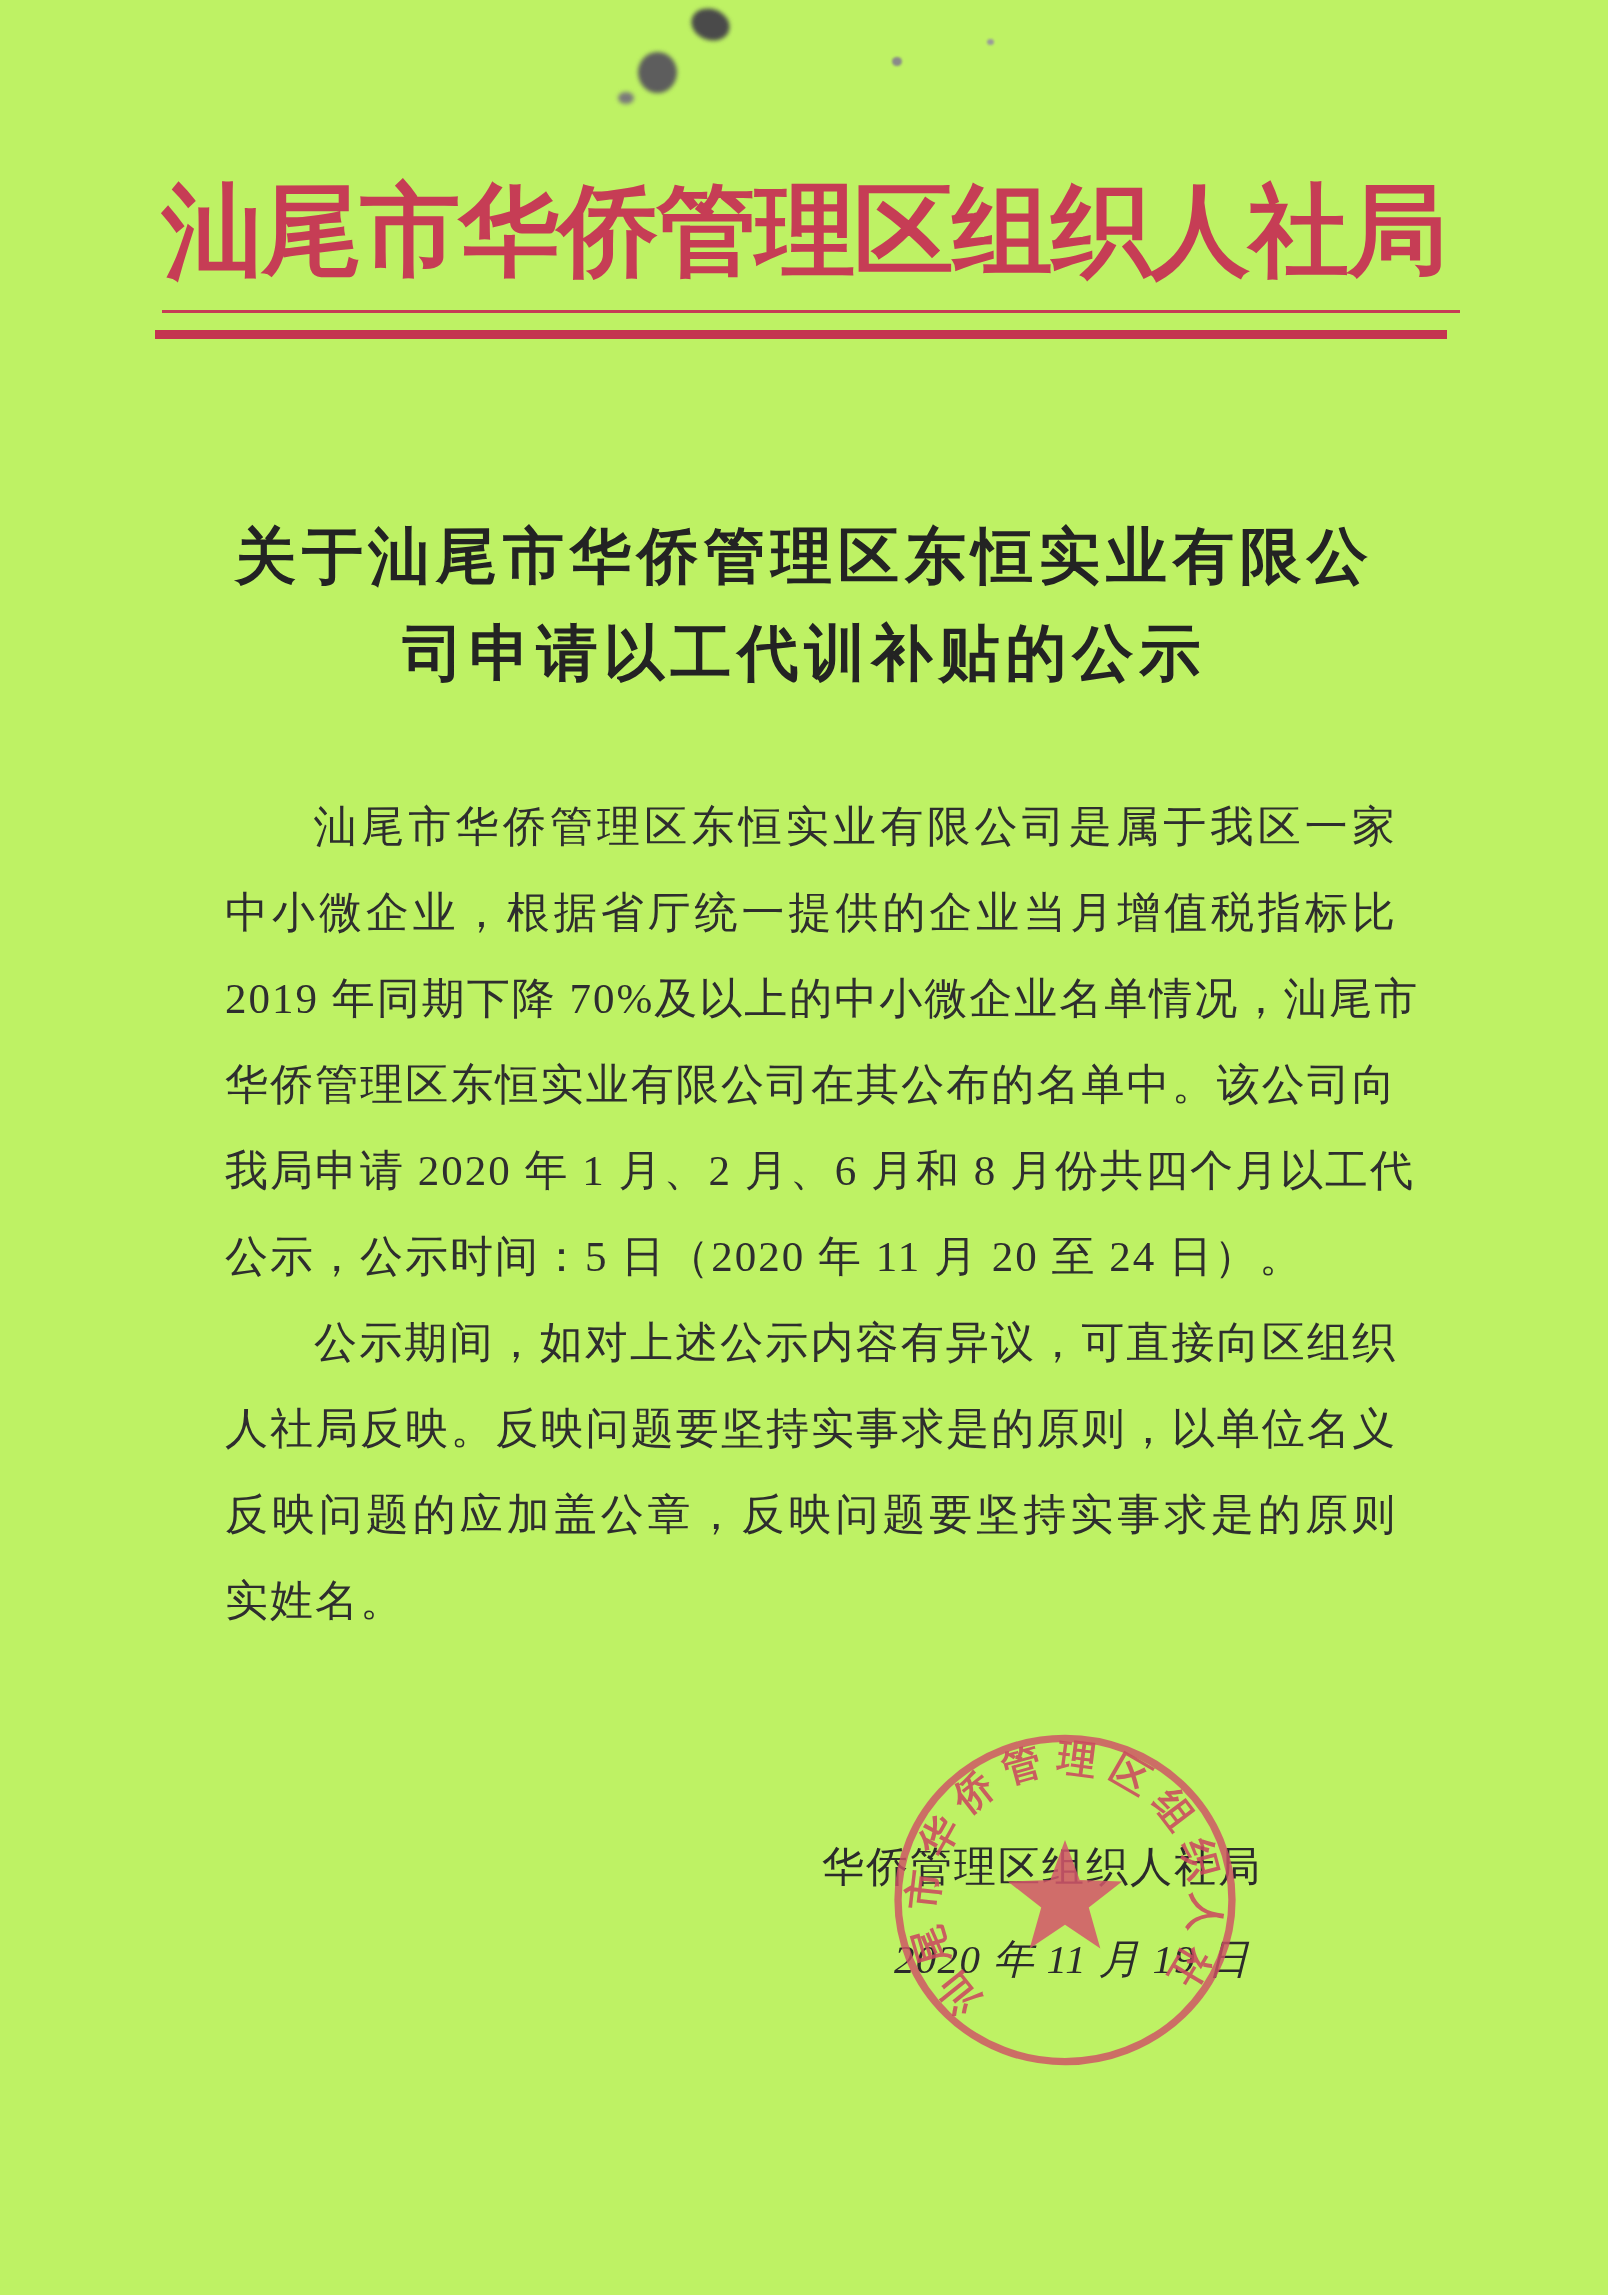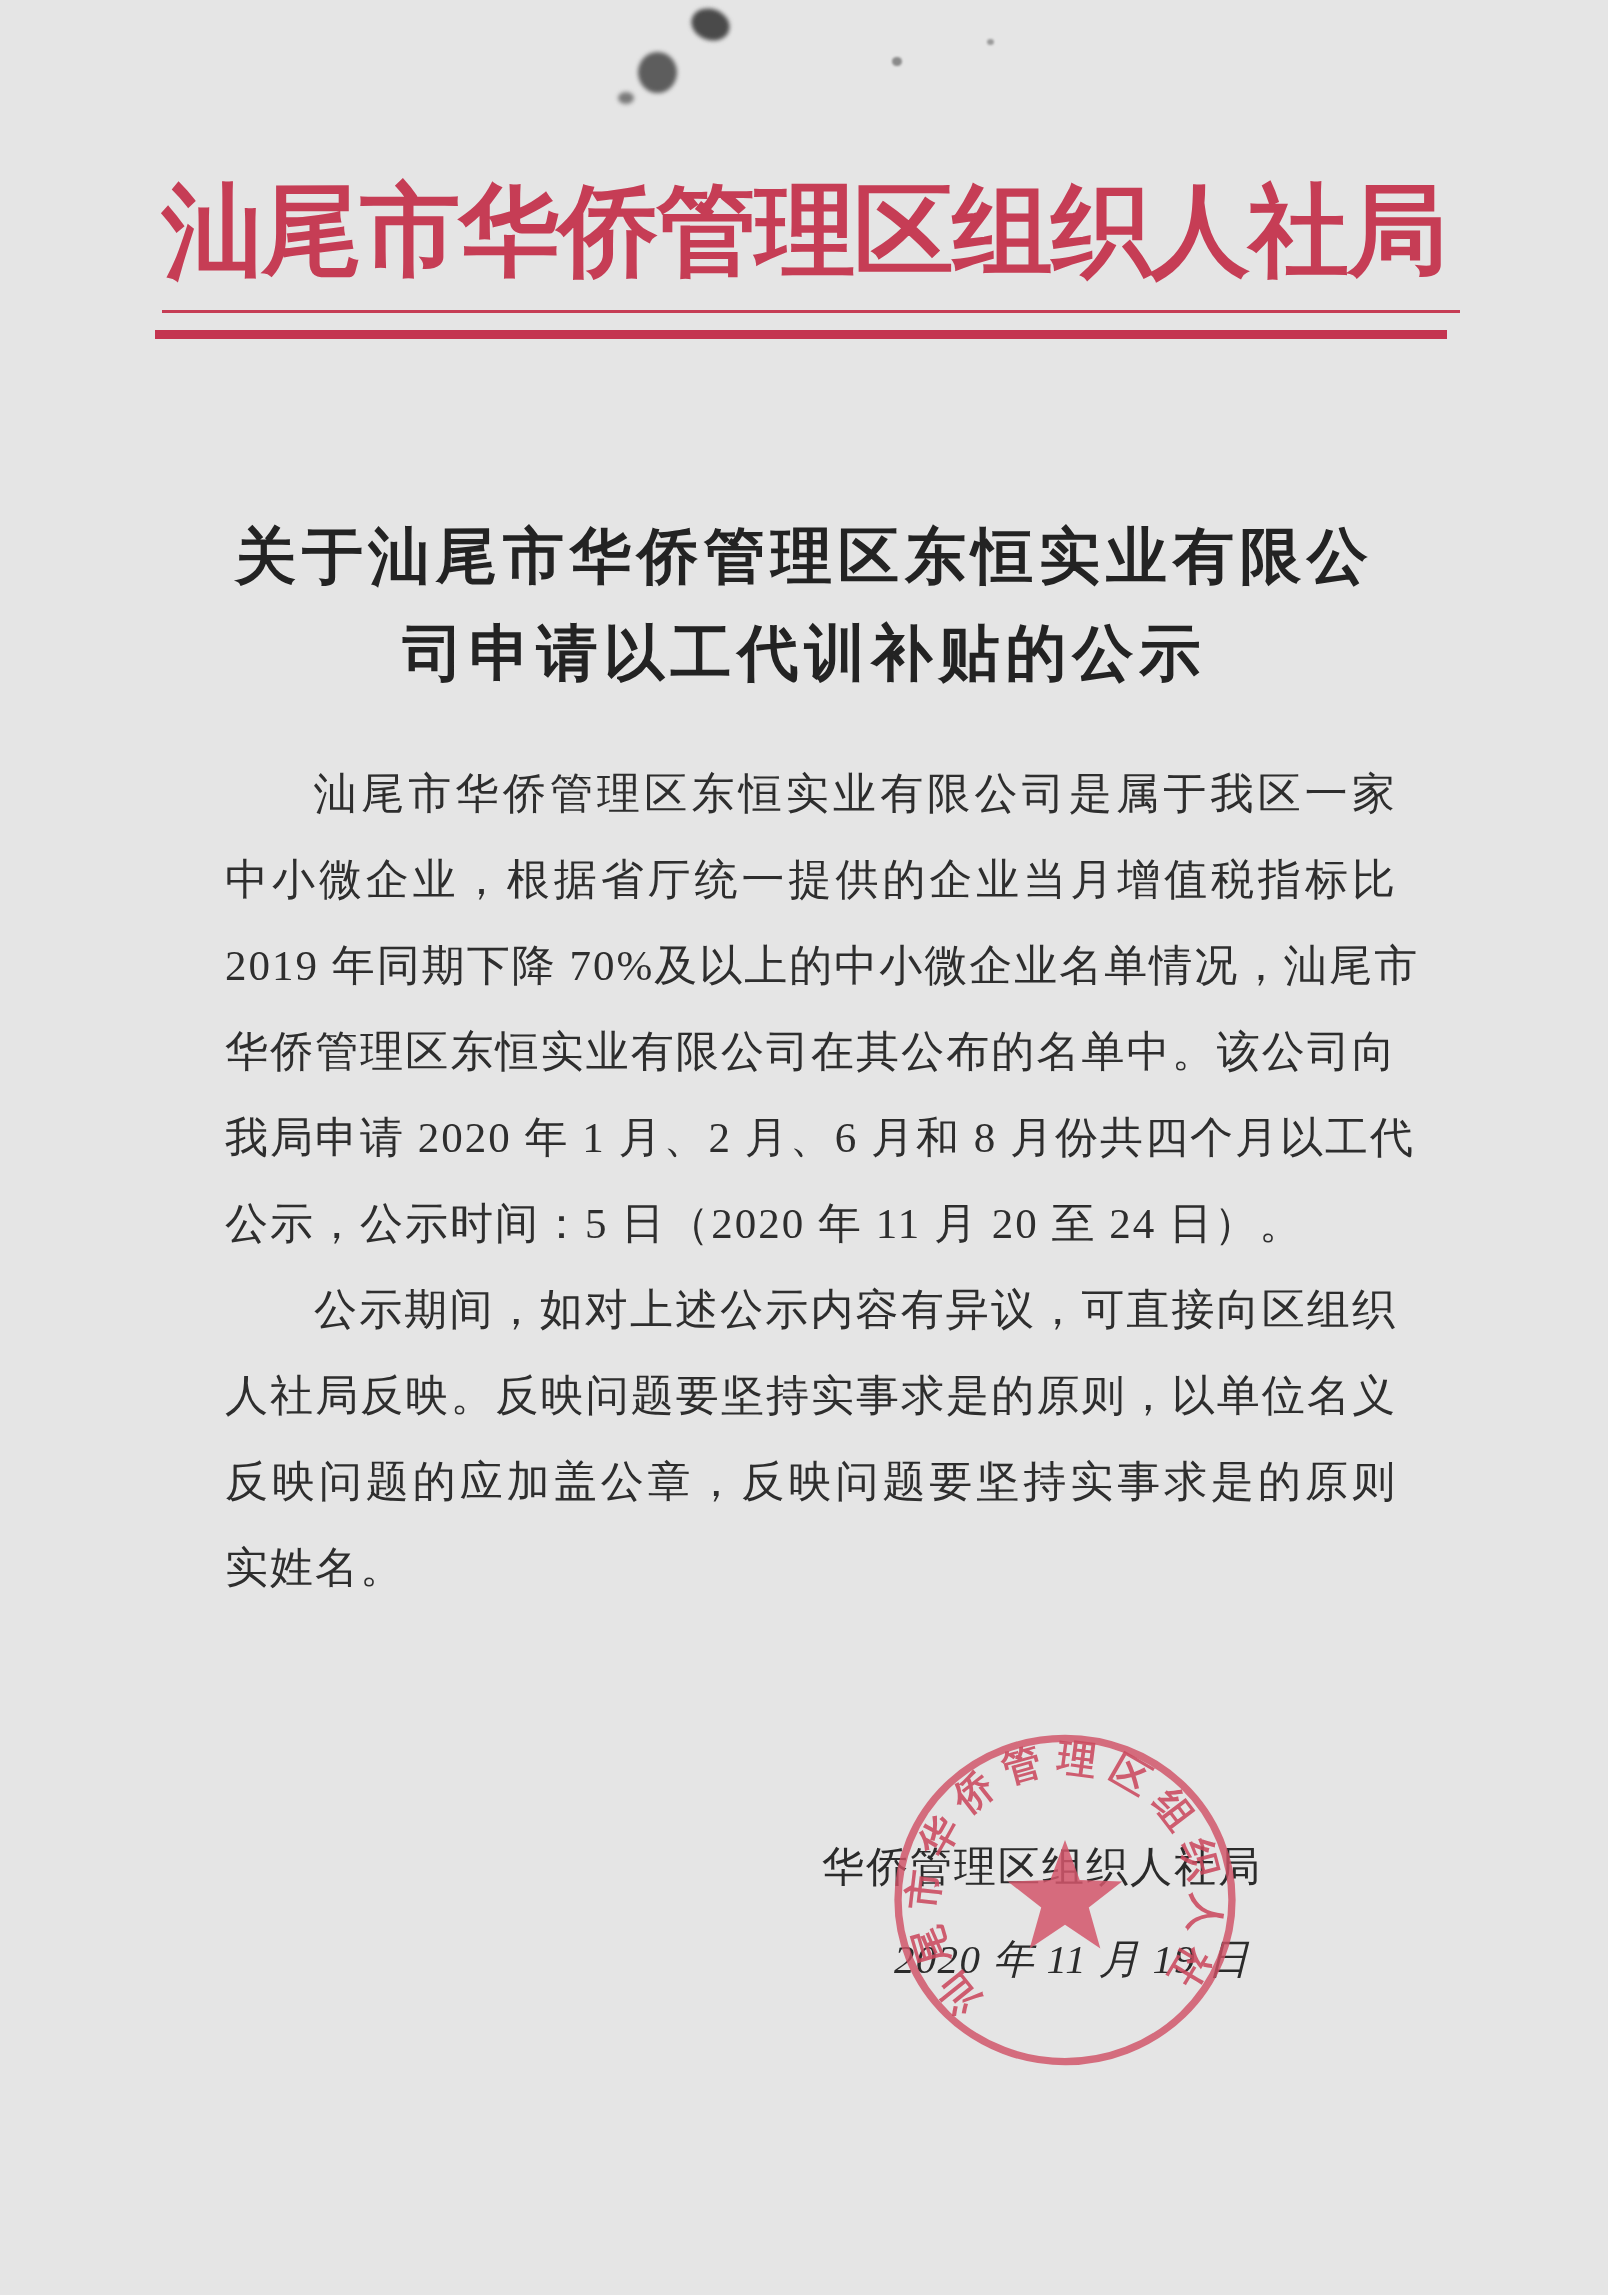--- a/index.html
+++ b/index.html
@@ -1,19 +1,19 @@
 <!DOCTYPE html>
 <html style="font-size:10.7px"><head>
 <meta charset="utf-8">
 <style>
   html,body{margin:0;padding:0;background:#ffffff;}
   .page{
     position:relative;
     width:1609px;height:2295px;
-    background:#e5e5e5;
+    background:#bef264;
     overflow:hidden;
     font-family:"Liberation Serif","DejaVu Serif",serif;
   }
   
   .smudge{position:absolute;border-radius:50%;filter:blur(2px);}
   .smudge.s1{left:691px;top:9.4px;width:39px;height:31px;background:#4a4a4a;transform:rotate(20deg);}
   .smudge.s2{left:638px;top:52px;width:39px;height:41px;background:#5d5d5d;}
   .smudge.s3{left:618px;top:92px;width:16px;height:12px;background:#7a7a7a;}
   .smudge.s4{left:892px;top:57px;width:10px;height:9.4px;background:#8a8a8a;filter:blur(1.3px);}
   .smudge.s5{left:987px;top:39px;width:6.7px;height:6px;background:#9a9a9a;filter:blur(1.3px);}
@@ -33,21 +33,21 @@
   .doc-title{
     position:absolute;left:0;width:100%;
     text-align:center;color:#232323;
     font-size:61px;font-weight:700;letter-spacing:6px;
     white-space:nowrap;
   }
   .doc-title.t1{top:516px;}
   .doc-title.t2{top:613px;}
 
   
-  .bodyblock{position:absolute;left:225px;top:751px;width:1172px;}
+  .bodyblock{position:absolute;left:225px;top:784px;width:1172px;}
   .bline{
     height:86px;line-height:86px;
     font-size:43px;letter-spacing:2px;color:#2e2e2e;
     text-align:justify;text-align-last:justify;
     white-space:nowrap;
   }
   .bline.indent{text-indent:89px;}
   .bline.last{text-align:left;text-align-last:left;}
 
   .contact{

